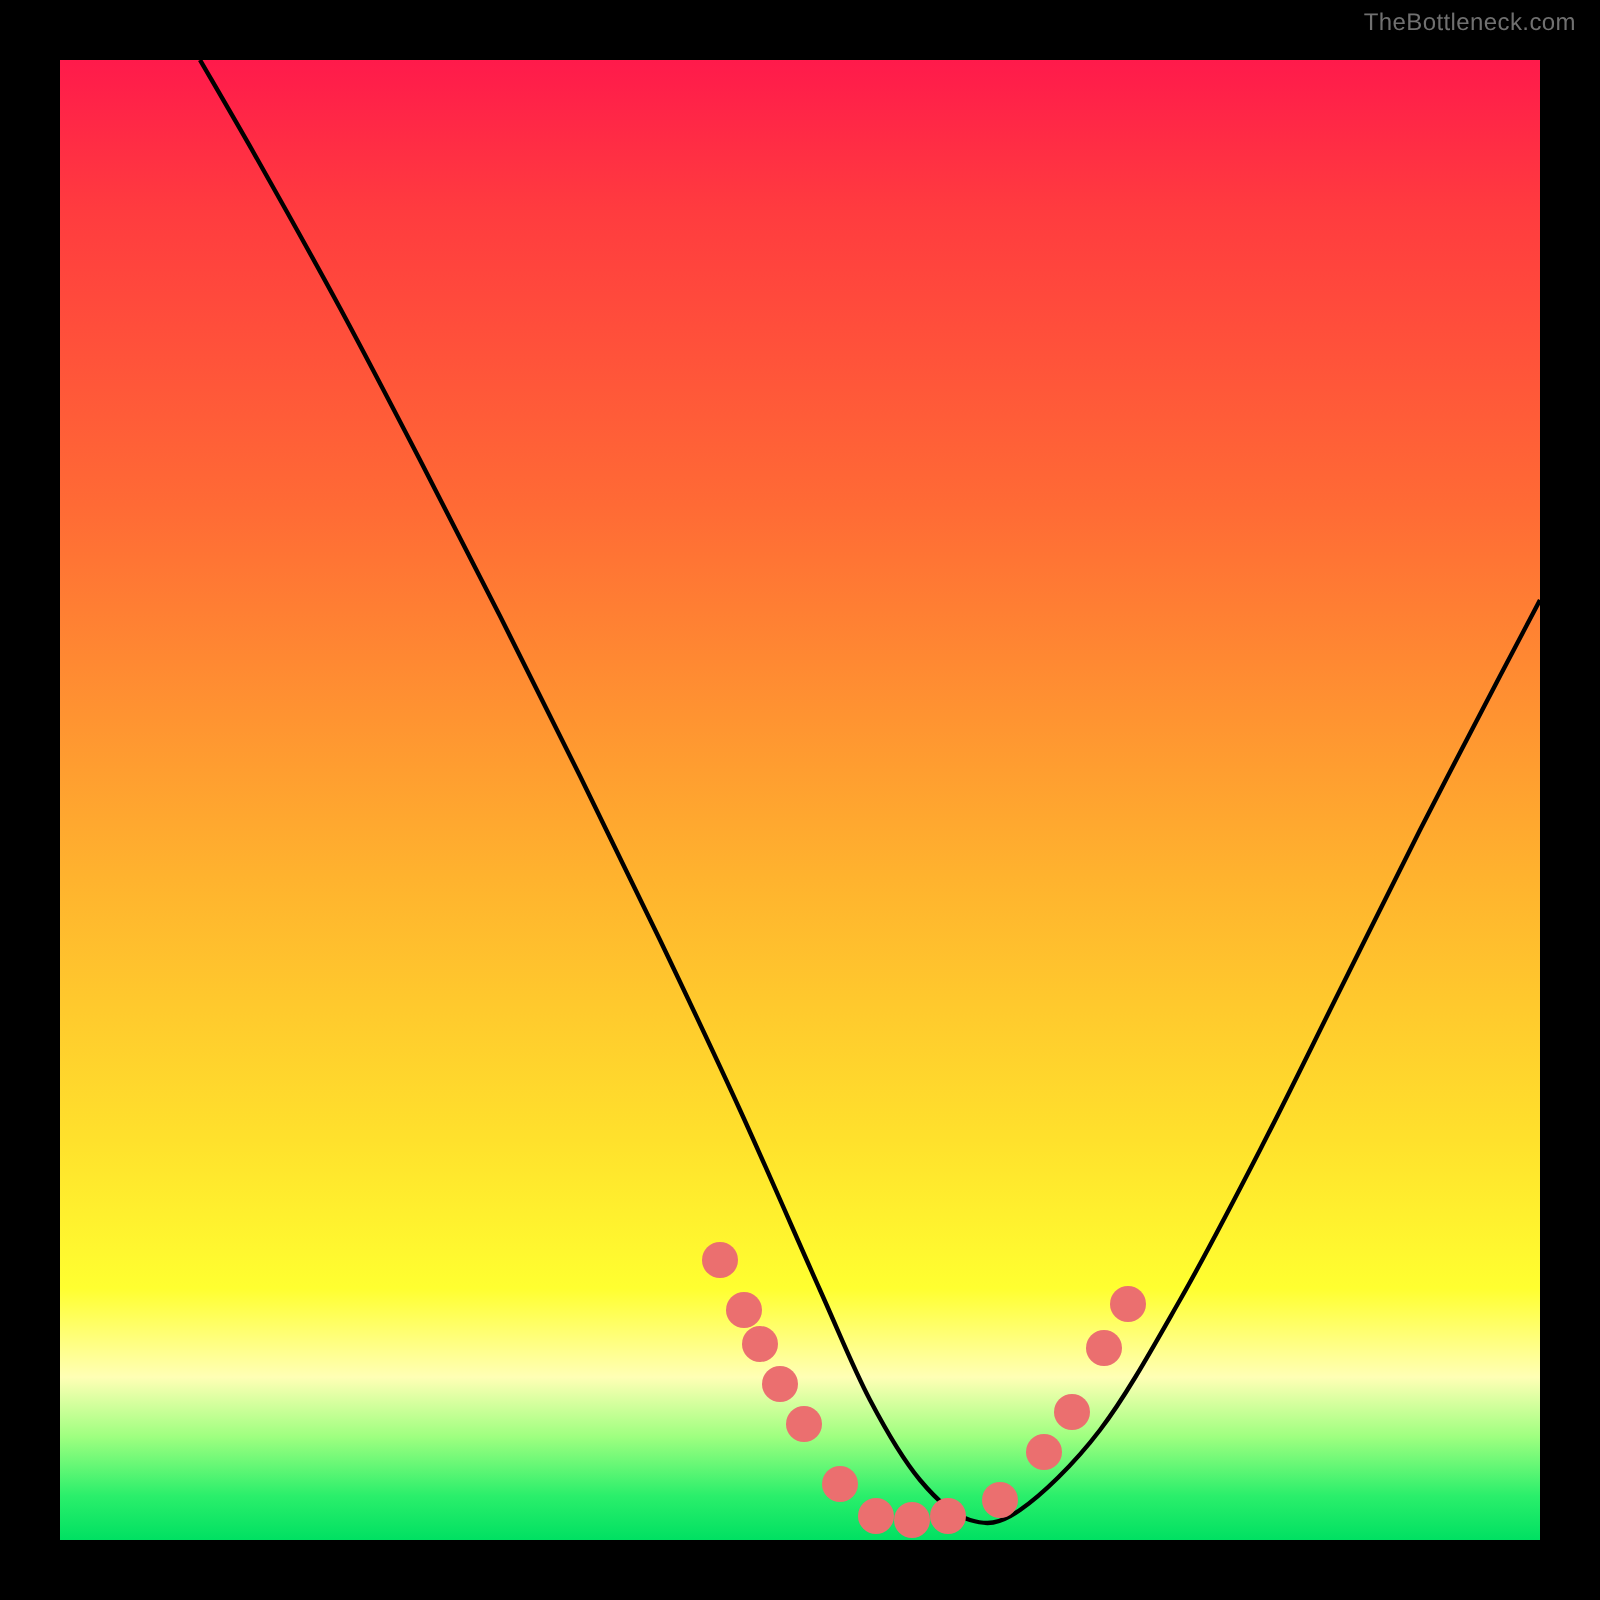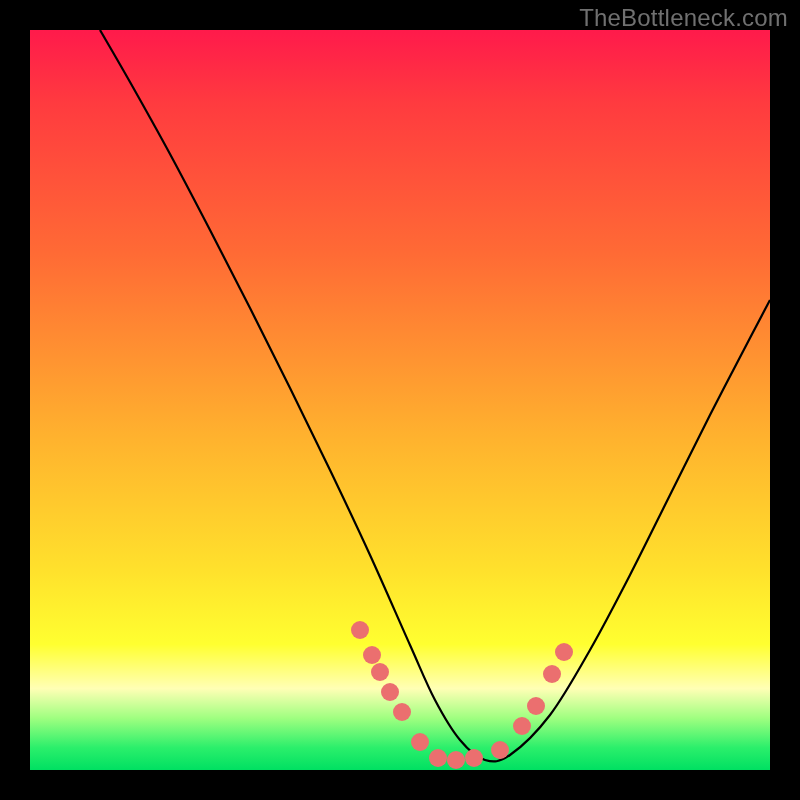--- a/index.html
+++ b/index.html
@@ -51,21 +51,21 @@
     position: absolute;
     left: 0; top: 0;
     width: 100%;
     height: 100%;
   }
   .attribution {
     position: absolute;
     top: 4px;
     right: 12px;
     color: #707070;
-    font-size: 24px;
+    font-size: 12px;
     letter-spacing: 0.2px;
     font-weight: 400;
   }
 </style>
 </head>
 <body>
 
 <div class="frame">
 
   <div class="attribution">TheBottleneck.com</div>

